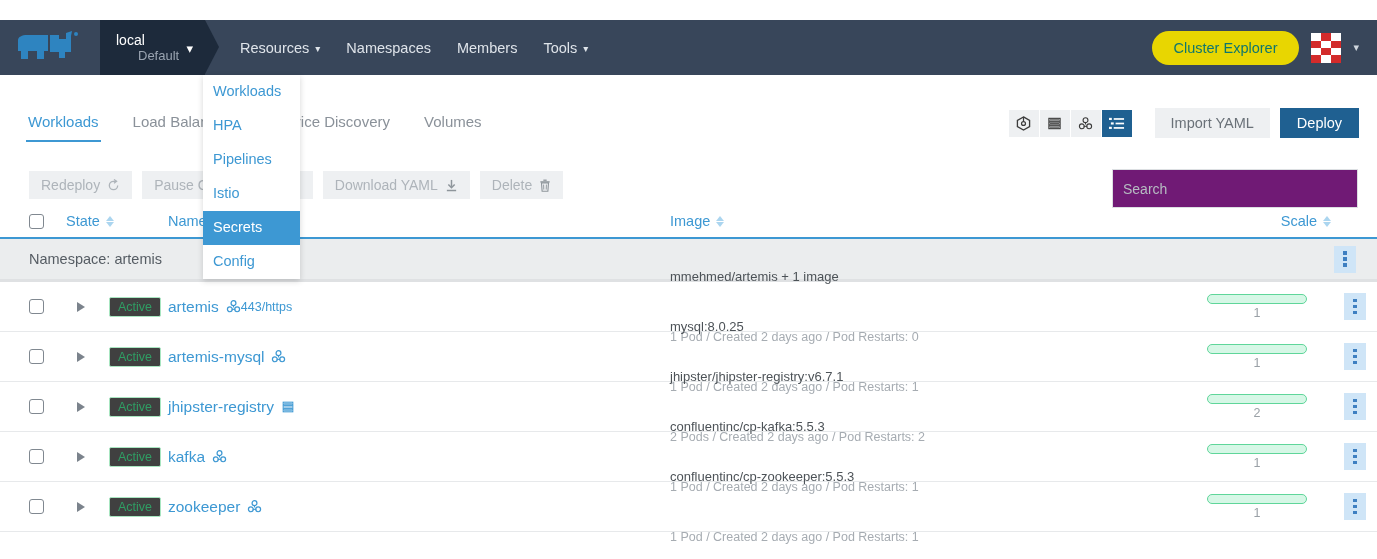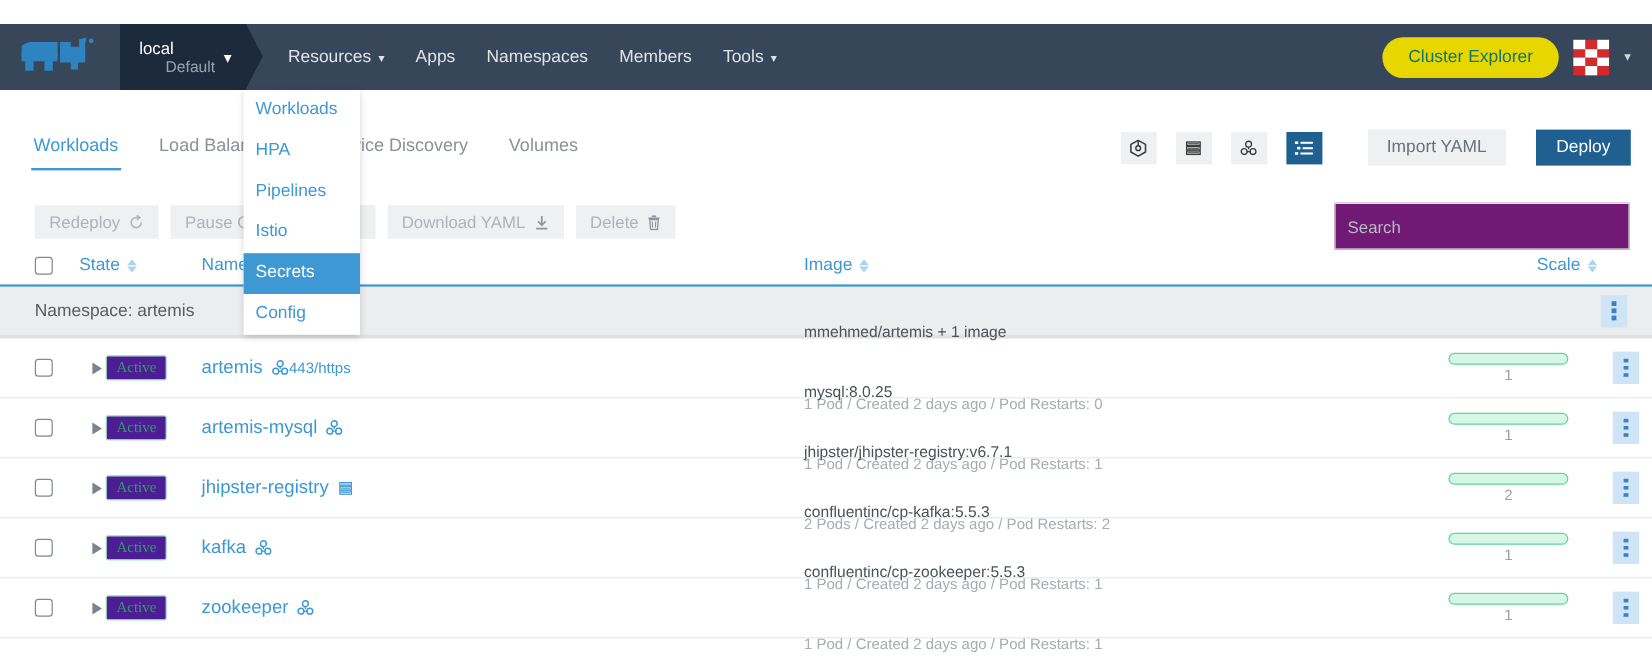--- a/index.html
+++ b/index.html
@@ -85,21 +85,21 @@
   }
   .tab.active { color: #3d98d3; }
   .tab.active:after {
     content: ""; position: absolute; left: -2px; right: -2px; bottom: -9px;
     height: 2px; background: #3d98d3;
   }
 
   
   .viewtools {
     position: absolute; top: 108px; right: 18px;
-    display: flex; align-items: center; gap: 16px;
+    display: flex; align-items: center; gap: 1px;
   }
   .vt-btn {
     width: 30px; height: 27px; background: #eef0f2;
     display: flex; align-items: center; justify-content: center;
     cursor: pointer; border: none;
   }
   .vt-btn.on { background: #1f6091; }
   .import-btn {
     margin-left: 22px; background: #eef0f2; border: none; color: #6a7178;
     font-size: 14.5px; padding: 7px 16px; cursor: pointer;
@@ -171,24 +171,23 @@
   .row {
     height: 50px; display: flex; align-items: center;
     padding-left: 29px; border-bottom: 1px solid #e7e9eb;
   }
   .tri {
     width: 0; height: 0; border-left: 8px solid #7b838c;
     border-top: 5.5px solid transparent; border-bottom: 5.5px solid transparent;
     margin-left: 11px; cursor: pointer; flex: 0 0 auto;
   }
   .badge {
-    display: inline-block; border: 1px solid #a8e6c1; background: #4c1d95;
+    display: inline-block; border: 1px solid #a8e6c1; background: #404040;
     color: #2f9e64; font-size: 12.5px; padding: 2px 8px; border-radius: 2px;
-    margin-left: 3px;
-    font-family: Liberation Serif, serif;
+    margin-left: 24px;
   }
   .namecell { display: flex; flex-direction: row; }
   .nameline { display: flex; align-items: center; gap: 7px; }
   .nametext { color: #3d98d3; font-size: 15.5px; cursor: pointer; }
   .subtext { color: #3d98d3; font-size: 12.5px; margin-top: 2px; }
   .imgcell { display: flex; flex-direction: column; gap: 44px; }
   .imgmain { color: #4c5257; font-size: 13px; }
   .imgsub  { color: #a6acb2; font-size: 12.5px; margin-top: 2px; }
 
   .scalecell { display: flex; flex-direction: column; align-items: center; }
@@ -224,23 +223,20 @@
   <div class="cluster-pick">
     <span class="cname">local</span>
     <span class="cns">Default</span>
     <span class="cluster-chev">▾</span>
   </div>
 
   <div class="navitems">
     <div class="navitem">
       <span>Resources</span>
       <span class="chev">▾</span>
-    </div>
-    <div class="navitem">
-      <span>Apps</span>
     </div>
     <div class="navitem">
       <span>Namespaces</span>
     </div>
     <div class="navitem">
       <span>Members</span>
     </div>
     <div class="navitem">
       <span>Tools</span>
       <span class="chev">▾</span>

